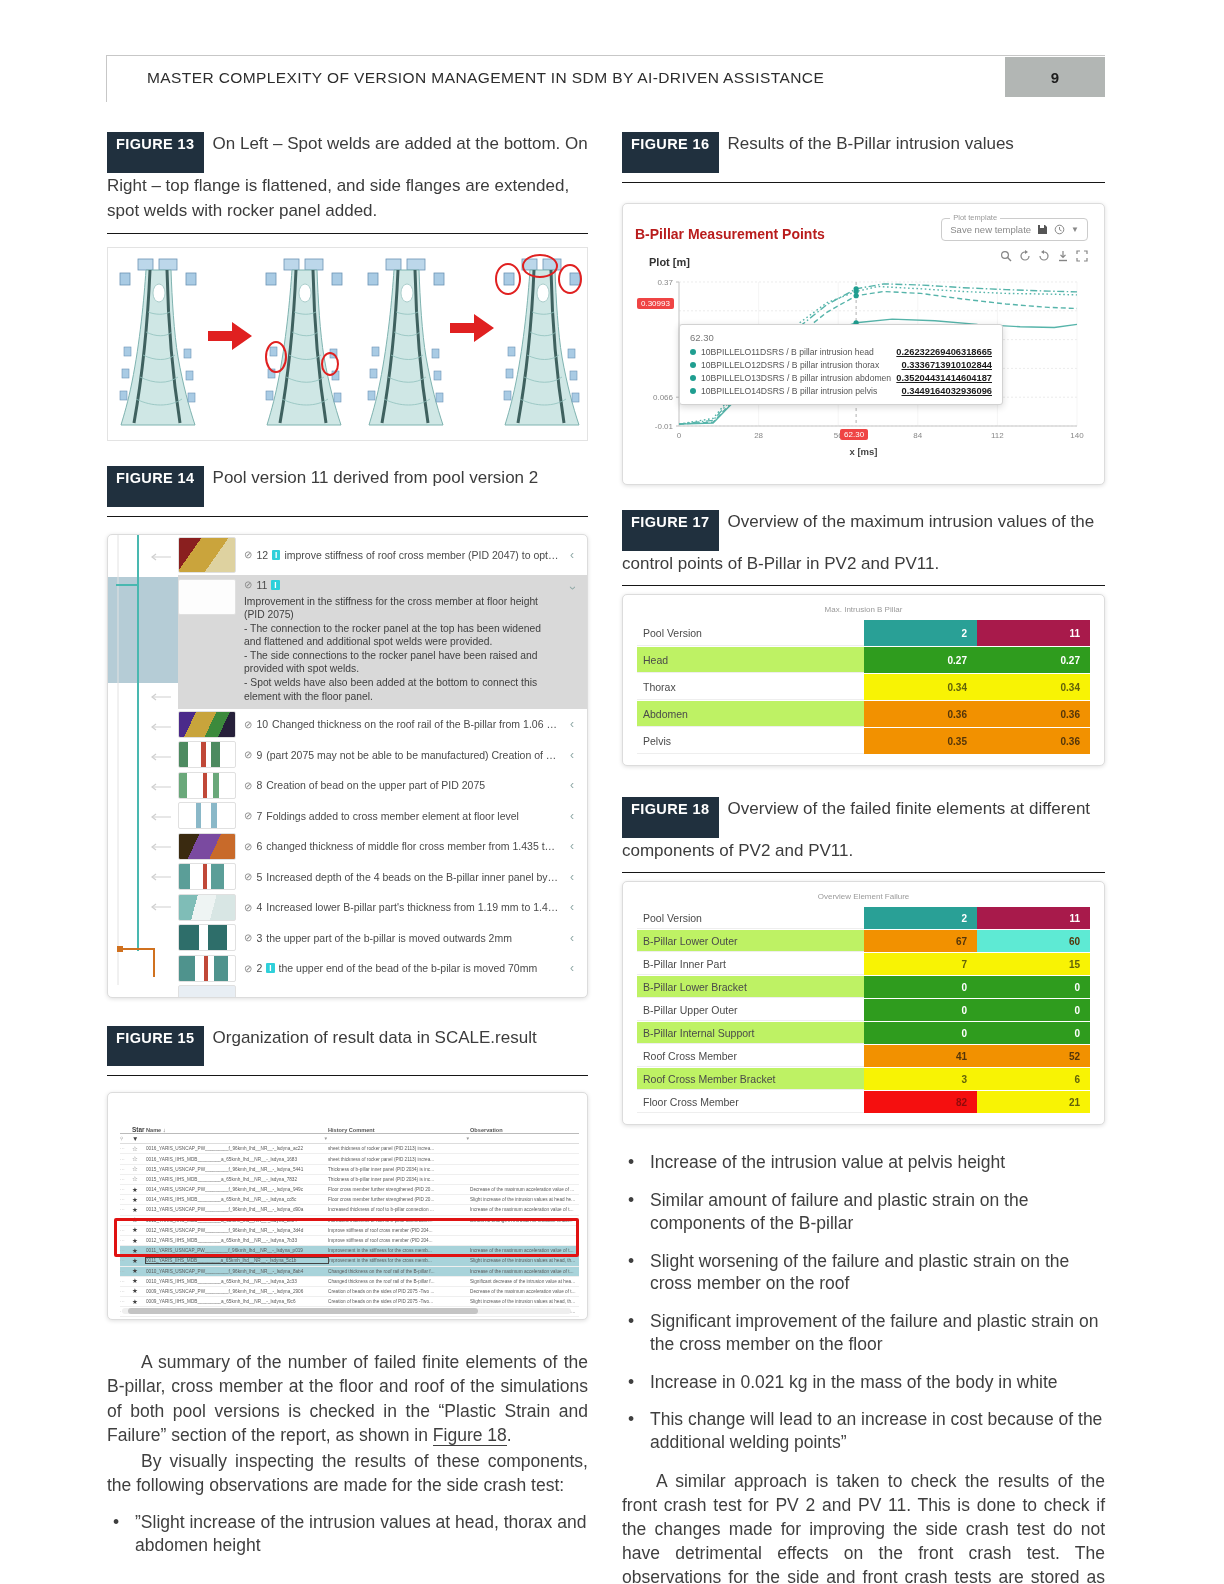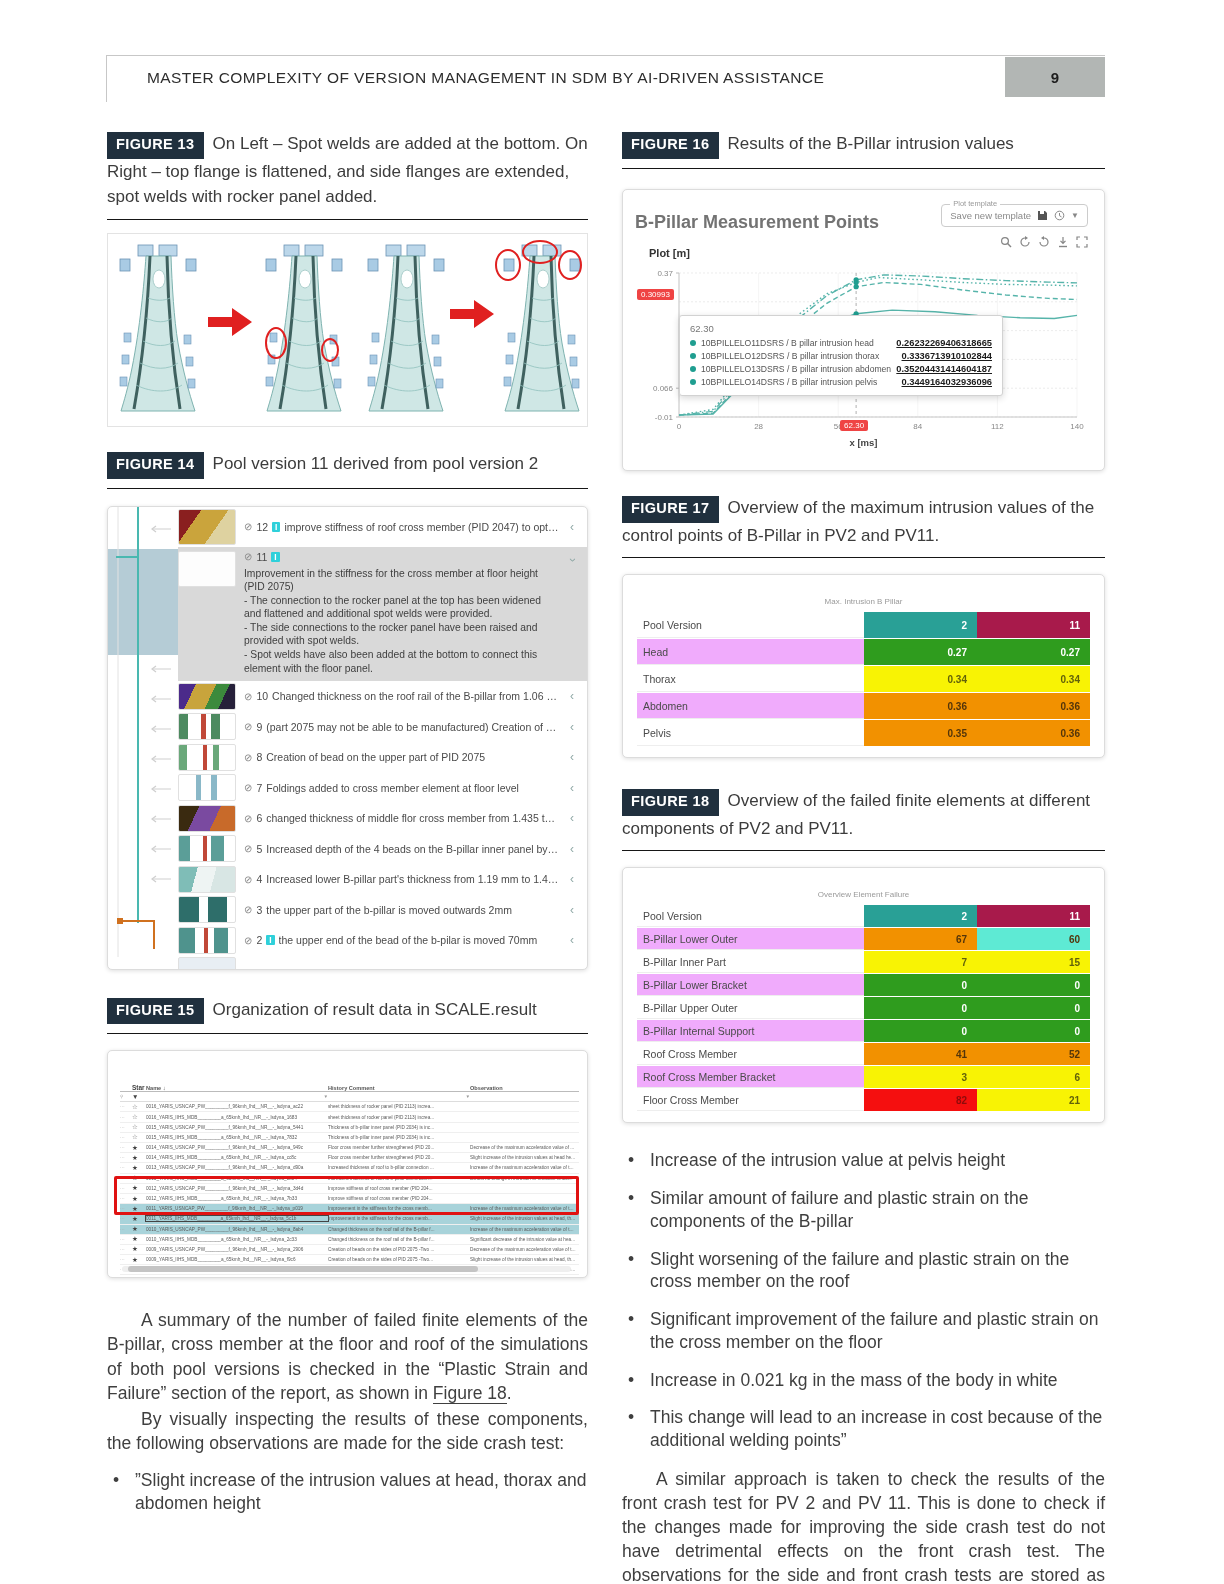--- a/index.html
+++ b/index.html
@@ -17,21 +17,21 @@
 
   
   .col{position:absolute;top:131px;}
   .col-left{left:107px;width:481px;}
   .col-right{left:622px;width:483px;}
 
   
   .figcap{font-size:17px;color:#3c3c3c;line-height:1.5;border-bottom:1.5px solid #161616;
           padding-bottom:9px;}
   .figbadge{display:inline-block;background:#20303e;color:#fff;font-weight:700;
-            font-size:14.5px;padding:2px 9px 3px;margin-right:9px;letter-spacing:.4px;}
+            font-size:14.5px;padding:2px 9px 17px;margin-right:9px;letter-spacing:.4px;}
 
   .card{border:1px solid #dcdcdc;border-radius:5px;box-shadow:0 1px 4px rgba(0,0,0,.13);
         background:#fff;box-sizing:border-box;}
 
   
   .fig13-img{border:1px solid #e3e3e3;margin-top:13px;padding:4px 0;}
 
   
   .fig14-card{position:relative;height:464px;margin-top:17px;overflow:hidden;}
   .v-tree{position:absolute;left:0;top:0;width:70px;height:100%;}
@@ -100,21 +100,21 @@
   .para.indent{text-indent:34px;}
   .flink{border-bottom:1.5px solid #3f3f3f;cursor:pointer;}
   .bullets{margin-top:14px;}
   .bullet{display:flex;gap:14px;font-size:17.5px;line-height:1.3;color:#3f3f3f;
           margin-bottom:15px;}
   .bullet .dot{flex:none;width:8px;padding-left:6px;}
 
   
   .fig16-card{position:relative;margin-top:20px;padding:14px 12px 10px;height:282px;}
   .f16-top{display:flex;justify-content:space-between;align-items:flex-start;}
-  .f16-title{font-size:18px;font-weight:bold;color:#737373;margin-top:8px;}
+  .f16-title{font-size:14px;font-weight:bold;color:#b91c1c;margin-top:8px;}
   .tpl-box{position:relative;border:1px solid #ccc;border-radius:4px;padding:5px 8px;
            font-size:9.5px;color:#8a8a8a;display:flex;align-items:center;gap:6px;margin-right:4px;}
   .tpl-label{position:absolute;top:-6px;left:8px;font-size:7.5px;color:#9a9a9a;background:#fff;
              padding:0 3px;}
   .plot-icons{position:absolute;right:16px;top:46px;display:flex;gap:7px;}
   .plot-icons svg{display:block;}
   .plot-label{font-size:11px;font-weight:bold;color:#333;margin:14px 0 0 14px;}
   .plot-wrap{position:relative;width:452px;height:176px;margin-top:2px;}
   .chip{position:absolute;background:#ef4444;color:#fff;font-size:8px;padding:1px 4px;
         border-radius:2px;line-height:1.2;}
@@ -122,24 +122,24 @@
            border:1px solid #d2d2d2;border-radius:3px;box-shadow:0 2px 7px rgba(0,0,0,.16);
            padding:7px 10px 8px;}
   .tt-head{font-size:9.5px;color:#777;margin-bottom:4px;}
   .tt-row{display:flex;align-items:center;gap:5px;margin-top:3px;}
   .tt-dot{width:6px;height:6px;border-radius:50%;background:#1f9e90;flex:none;}
   .tt-label{font-size:8.6px;color:#555;}
   .tt-val{font-size:9.3px;font-weight:bold;color:#1b1b1b;margin-left:auto;text-decoration:underline;}
   .xaxis-label{text-align:center;font-size:9.5px;font-weight:bold;color:#444;margin-top:0px;}
 
   
-  .heat-card{margin-top:16px;padding:22px 14px 10px;}
+  .heat-card{margin-top:8px;padding:10px 14px 10px;}
   .heat-title{text-align:center;font-size:8px;color:#9a9a9a;margin-bottom:6px;}
   .heat-row{display:flex;align-items:stretch;margin-bottom:1px;}
-  .heat-row.alt .heat-label{background:#f0abfc;}
+  .heat-row.alt .heat-label{background:#bef264;}
   .heat-label{flex:1;display:flex;align-items:center;padding-left:6px;font-size:10.5px;
               color:#4a4a4a;border-bottom:.5px solid #eee;}
   .heat-cell{width:113px;flex:none;display:flex;align-items:center;justify-content:flex-end;
              padding-right:10px;font-size:10px;font-weight:600;box-sizing:border-box;}
   .h17 .heat-row{height:26px;}
   .h18 .heat-row{height:22px;}
 </style>
 </head>
 <body>
 

